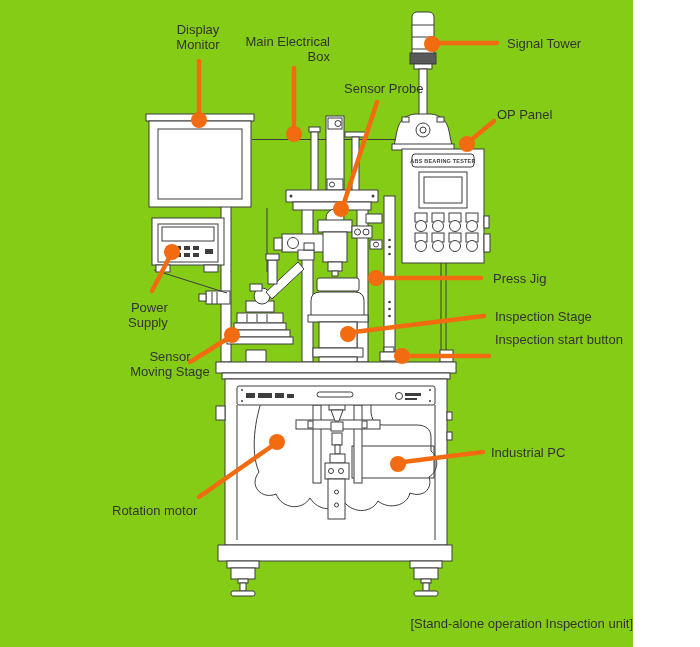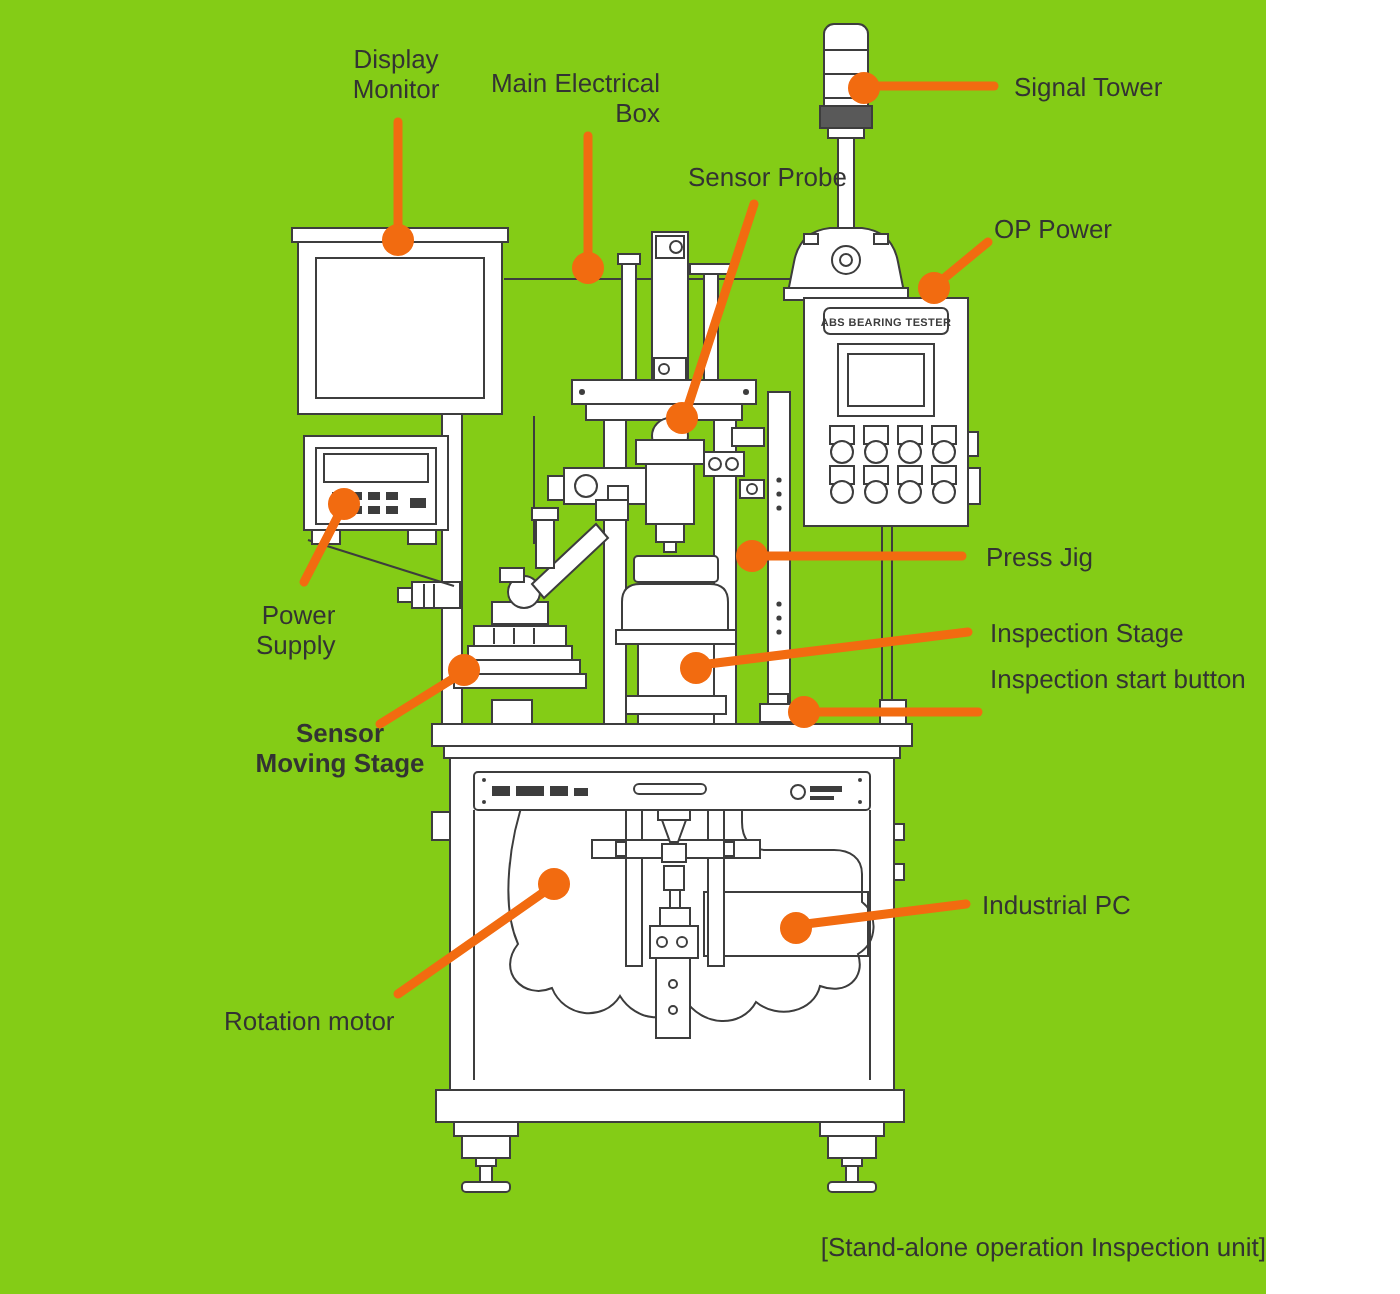--- a/index.html
+++ b/index.html
@@ -293,25 +293,25 @@
         </g>
     </g>
   </svg>
 
   <div class="lbl c" style="left:165px;top:22px;width:66px;">Display
 Monitor</div>
   <div class="lbl c" style="left:234px;top:34px;width:96px;text-align:right;">Main Electrical
 Box</div>
   <div class="lbl nw" style="left:344px;top:81px;">Sensor Probe</div>
   <div class="lbl nw" style="left:507px;top:36px;">Signal Tower</div>
-  <div class="lbl nw" style="left:497px;top:107px;">OP Power</div>
+  <div class="lbl nw" style="left:497px;top:107px;">OP Panel</div>
   <div class="lbl nw" style="left:493px;top:271px;">Press Jig</div>
   <div class="lbl nw" style="left:495px;top:309px;">Inspection Stage</div>
   <div class="lbl nw" style="left:495px;top:332px;">Inspection start button</div>
   <div class="lbl nw" style="left:491px;top:445px;">Industrial PC</div>
   <div class="lbl nw" style="left:112px;top:487px;margin-top:16px;">Rotation motor</div>
   <div class="lbl" style="left:128px;top:300px;text-align:right;">Power
 Supply</div>
-  <div class="lbl c" style="left:122px;top:359px;width:96px;font-weight:bold;">Sensor
+  <div class="lbl c" style="left:122px;top:349px;width:96px;">Sensor
 Moving Stage</div>
 
   <div class="caption">[Stand-alone operation Inspection unit]</div>
 </div>
 
 </body></html>

